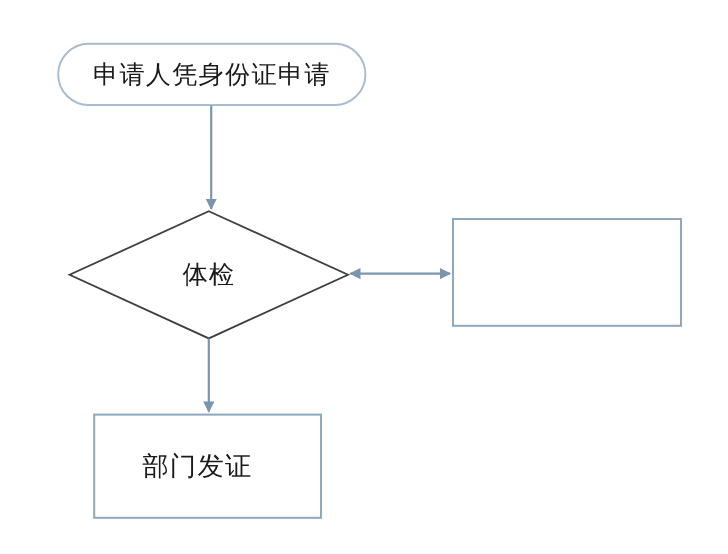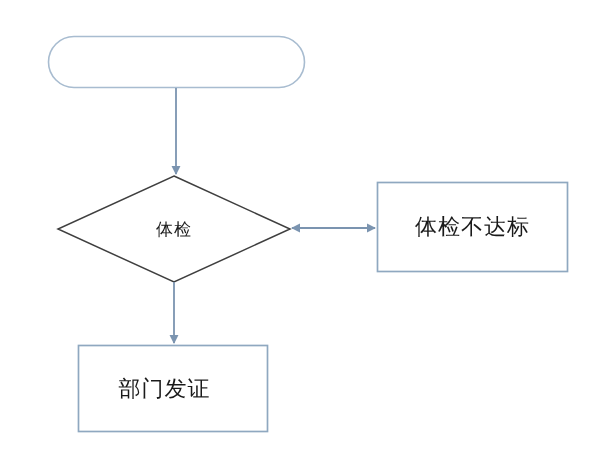--- a/index.html
+++ b/index.html
@@ -40,21 +40,21 @@
     top: 36px;
     width: 257px;
     height: 52px;
     font-size: 21px;
   }
   #label-decision {
     left: 58px;
     top: 176px;
     width: 232px;
     height: 106px;
-    font-size: 17px;
+    font-size: 21px;
   }
   #label-fail {
     left: 377px;
     top: 182px;
     width: 191px;
     height: 90px;
     font-size: 22px;
   }
   #label-issue {
     left: 78px;
@@ -87,20 +87,20 @@
 
     <rect x="78.5" y="345.5" width="189" height="86" fill="#FFFFFF" stroke="#8FA8C0" stroke-width="1.7"></rect>
 
     <line x1="176" y1="88" x2="176" y2="174" stroke="#7B94B0" stroke-width="1.8" marker-end="url(#arrow-end)"></line>
 
     <line x1="292" y1="228" x2="375" y2="228" stroke="#7B94B0" stroke-width="1.8" marker-start="url(#arrow-start)" marker-end="url(#arrow-end)"></line>
 
     <line x1="174" y1="282" x2="174" y2="343" stroke="#7B94B0" stroke-width="1.8" marker-end="url(#arrow-end)"></line>
   </svg>
 
+  <div class="node-label" id="label-start">申请人凭身份证申请</div>
 
   <div class="node-label" id="label-decision">体检</div>
 
-  <div class="node-label" id="label-fail">体检不达标</div>
 
   <div class="node-label" id="label-issue">部门发证</div>
 
 </div>
 
 </body></html>

